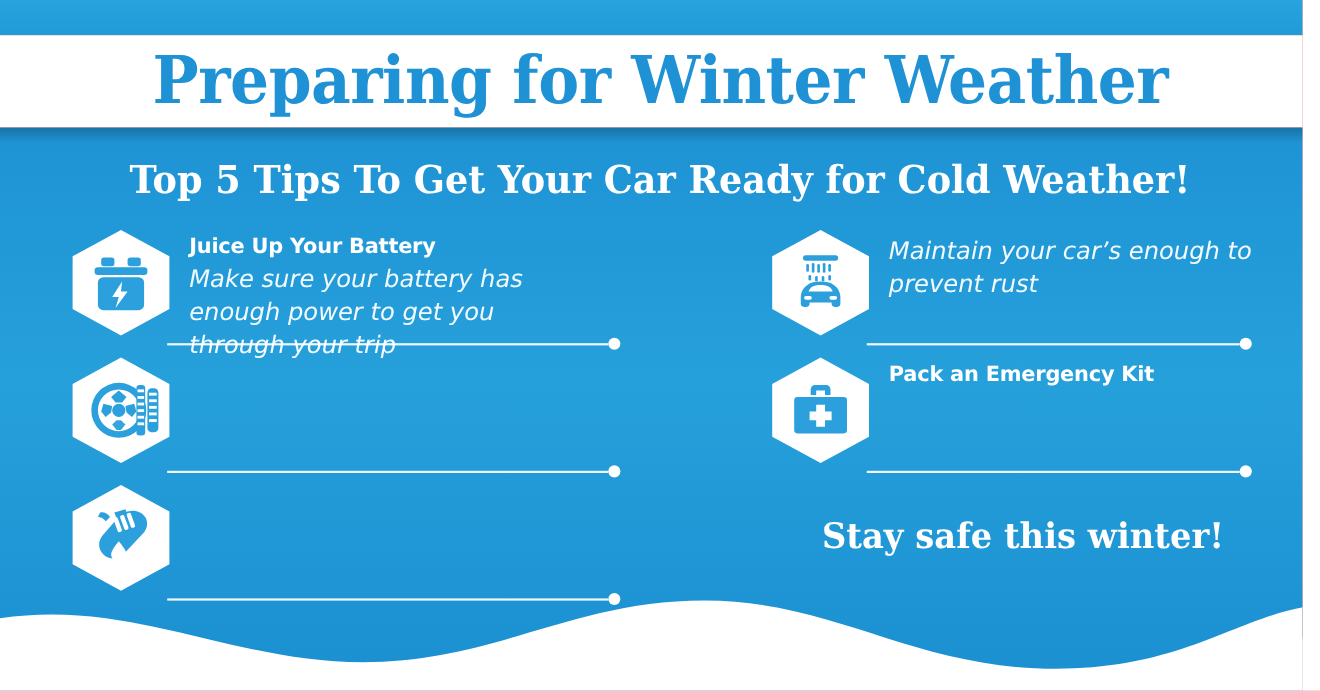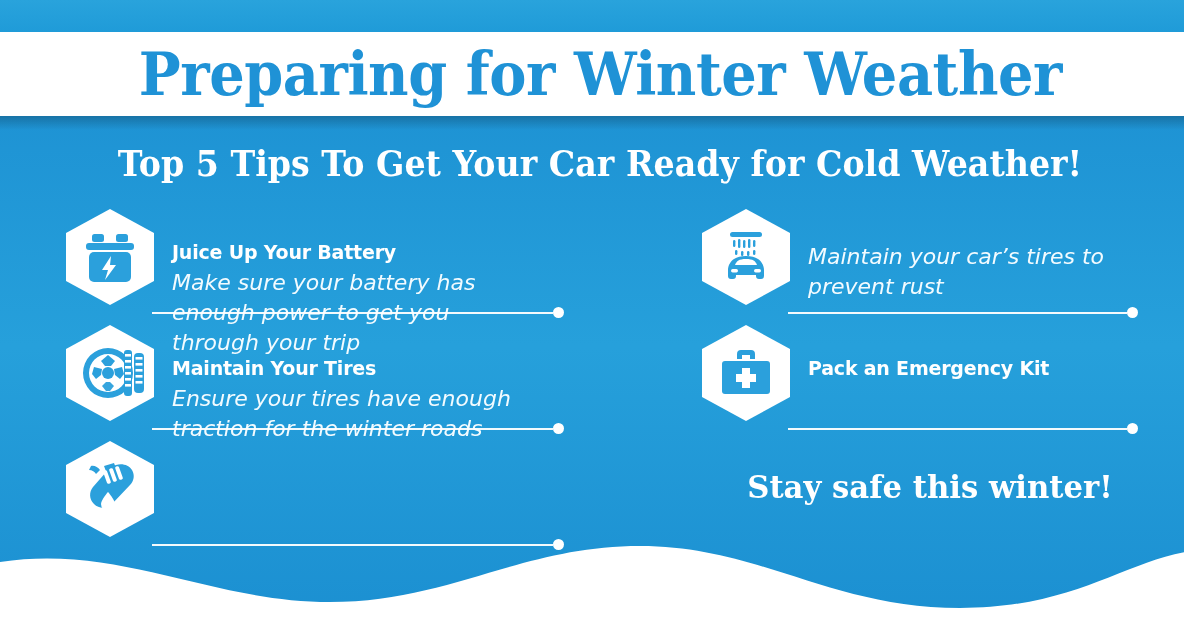--- a/index.html
+++ b/index.html
@@ -56,21 +56,21 @@
 
   
   .col { position:absolute; top:208px; }
   .col-left  { left:64px;  width:460px; }
   .col-right { left:700px; width:460px; }
 
   .tip { position:relative; height:116px; }
   .tip .hex {
     position:absolute; left:0; top:0; width:92px; height:98px;
   }
-  .tip .txt { position:absolute; left:108px; top:6px; right:0;margin-top:28px; }
+  .tip .txt { position:absolute; left:108px; top:6px; right:0; }
   .tip-title {
     font-size:19px; font-weight:700; color:#ffffff;
     letter-spacing:-0.2px; line-height:1.15; margin:0 0 4px 0;
     white-space:nowrap;
   }
   .tip-desc {
     font-size:22px; color:#f2fbff; line-height:1.36; margin:0;
     font-weight:400;
     font-style:italic;
   }
@@ -165,24 +165,20 @@
             <rect x="61" y="48" width="6" height="2.6"></rect>
             <rect x="61" y="54" width="6" height="2.6"></rect>
             <rect x="61" y="60" width="6" height="2.6"></rect>
             <rect x="71.5" y="33" width="7" height="2.6"></rect>
             <rect x="71.5" y="39" width="7" height="2.6"></rect>
             <rect x="71.5" y="45" width="7" height="2.6"></rect>
             <rect x="71.5" y="51" width="7" height="2.6"></rect>
             <rect x="71.5" y="57" width="7" height="2.6"></rect>
           </g>
         </svg>
-      </div>
-      <div class="txt">
-        <p class="tip-title">Maintain Your Tires</p>
-        <p class="tip-desc">Ensure your tires have enough traction for the winter roads</p>
       </div>
       <div class="rule">
         <div class="line"></div>
         <div class="dot"></div>
       </div>
     </div>
 
     <div class="tip">
       <div class="hex">
         <svg viewBox="0 0 92 98" width="92" height="98">
@@ -231,21 +227,21 @@
             <path d="M28 62c0-5 3-9 6-11 3-2 7-3 12-3s9 1 12 3c3 2 6 6 6 11v6a3 3 0 0 1-3 3h-2a3 3 0 0 1-3-3v-1H36v1a3 3 0 0 1-3 3h-2a3 3 0 0 1-3-3z"></path>
           </g>
           <g fill="#ffffff">
             <path d="M35 57c1.5-4 4-6 11-6s9.5 2 11 6z"></path>
             <rect x="31" y="61" width="7" height="3.4" rx="1.7"></rect>
             <rect x="54" y="61" width="7" height="3.4" rx="1.7"></rect>
           </g>
         </svg>
       </div>
       <div class="txt">
-        <p class="tip-desc">Maintain your car’s tires to prevent rust</p>
+        <p class="tip-desc">Maintain your car’s enough to prevent rust</p>
       </div>
       <div class="rule">
         <div class="line"></div>
         <div class="dot"></div>
       </div>
     </div>
 
     <div class="tip">
       <div class="hex">
         <svg viewBox="0 0 92 98" width="92" height="98">

